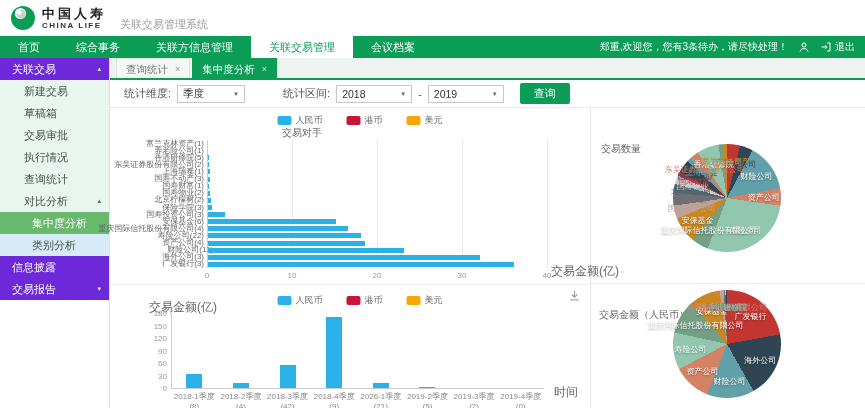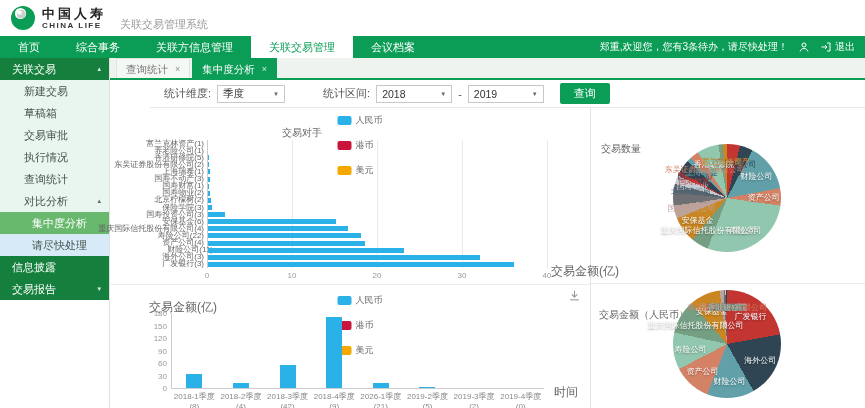--- a/index.html
+++ b/index.html
@@ -20,54 +20,54 @@
   .nav-item { padding:0 18px; line-height:22px; cursor:pointer; }
   .nav-item.active { background:#fff; color:#0b9d56; }
   .nav-right { margin-left:auto; display:flex; align-items:center; gap:10px; padding-right:10px; font-size:10px; }
   .nav-right svg { display:block; }
   .logout { display:flex; align-items:center; gap:3px; cursor:pointer; }
 
   
   .main { display:flex; height:350px; }
   .sidebar { width:110px; border-right:1px solid #e0e0e0; background:#fff; font-size:11px; flex:none; }
   .sb-item { height:22px; line-height:22px; padding-left:12px; position:relative; cursor:pointer; white-space:nowrap; }
-  .sb-root { background:#15803d; color:#fff; }
+  .sb-root { background:#6d28d9; color:#fff; }
   .sb-sub  { background:#e9f6ef; color:#44544b; padding-left:24px; }
   .sb-leaf { background:#e9f6ef; color:#44544b; padding-left:32px; }
   .sb-leaf.active { background:#68b96d; color:#fff; }
   .sb-leaf.blue { background:#d6eaf7; }
   .sb-arrow { position:absolute; right:8px; top:0; font-size:7px; opacity:.85; }
 
   .content { flex:1; display:flex; flex-direction:column; }
 
   
   .tabbar { height:22px; background:#eef3ef; border-bottom:2px solid #0b9d56; display:flex; align-items:flex-end; padding-left:6px; gap:2px; }
   .tab { height:20px; line-height:20px; font-size:10.5px; padding:0 9px; display:flex; align-items:center; gap:7px;
          background:#f4f8f5; border:1px solid #dce5de; border-bottom:none; color:#777; cursor:pointer; }
   .tab.active { background:#0b9d56; border-color:#0b9d56; color:#fff; }
   .tab .x { font-size:9px; opacity:.8; cursor:pointer; }
 
   
   .filterbar { height:28px; background:#fff; border-bottom:1px solid #e9e9e9; display:flex; align-items:center;
-               padding-left:14px; font-size:11px; color:#555; gap:6px;margin-left:40px; }
+               padding-left:14px; font-size:11px; color:#555; gap:6px; }
   .sel { height:18px; border:1px solid #c8c8c8; background:#fff; display:flex; align-items:center;
          justify-content:space-between; padding:0 5px; font-size:10.5px; color:#333; cursor:pointer; }
   .sel .caret { font-size:6px; color:#666; margin-left:6px; }
   .btn-search { background:#0b9d56; color:#fff; font-size:11px; border:none; border-radius:2px;
                 padding:3px 14px; margin-left:10px; cursor:pointer; }
   .gap { width:26px; }
 
   
   .charts { flex:1; display:flex; background:#fff; }
   .left-panel { width:481px; border-right:1px solid #e4e4e4; position:relative; flex:none; }
   .right-panel { flex:1; position:relative; }
   .panel-divider { position:absolute; left:0; right:0; height:1px; background:#ececec; }
 
   .chart-title { position:absolute; font-size:10px; color:#666; }
-  .legend { position:absolute; display:flex; gap:12px;flex-direction:column; }
+  .legend { position:absolute; display:flex; gap:24px; }
   .legend-item { display:flex; align-items:center; gap:4px; cursor:pointer; }
   .legend-swatch { width:14px; height:9px; border-radius:2px; }
   .legend-label { font-size:9px; color:#666; }
 
   .axis-text { position:absolute; font-size:8px; color:#999; white-space:nowrap; }
   .axis-label { position:absolute; font-size:12px; color:#666; white-space:nowrap; }
   .gridline-v { position:absolute; width:1px; background:#e9e9e9; }
   .axisline { position:absolute; background:#ccc; }
 
   .hrow-label { position:absolute; font-size:8px; color:#666; white-space:nowrap; display:flex; justify-content:flex-end; }
@@ -126,21 +126,21 @@
 
   <div class="sidebar" id="sidebar-menu">
       <div class="sb-item sb-root">关联交易<span class="sb-arrow">▴</span></div>
       <div class="sb-item sb-sub">新建交易</div>
       <div class="sb-item sb-sub">草稿箱</div>
       <div class="sb-item sb-sub">交易审批</div>
       <div class="sb-item sb-sub">执行情况</div>
       <div class="sb-item sb-sub">查询统计</div>
       <div class="sb-item sb-sub">对比分析<span class="sb-arrow">▴</span></div>
       <div class="sb-item sb-leaf active">集中度分析</div>
-      <div class="sb-item sb-leaf blue">请尽快处理</div>
+      <div class="sb-item sb-leaf blue">类别分析</div>
       <div class="sb-item sb-root">信息披露</div>
       <div class="sb-item sb-root">交易报告<span class="sb-arrow">▾</span></div>
     </div>
 
   <div class="content">
     <div class="tabbar" id="tabbar">
         <div class="tab">
           <span>查询统计</span>
           <span class="x">×</span>
         </div>

